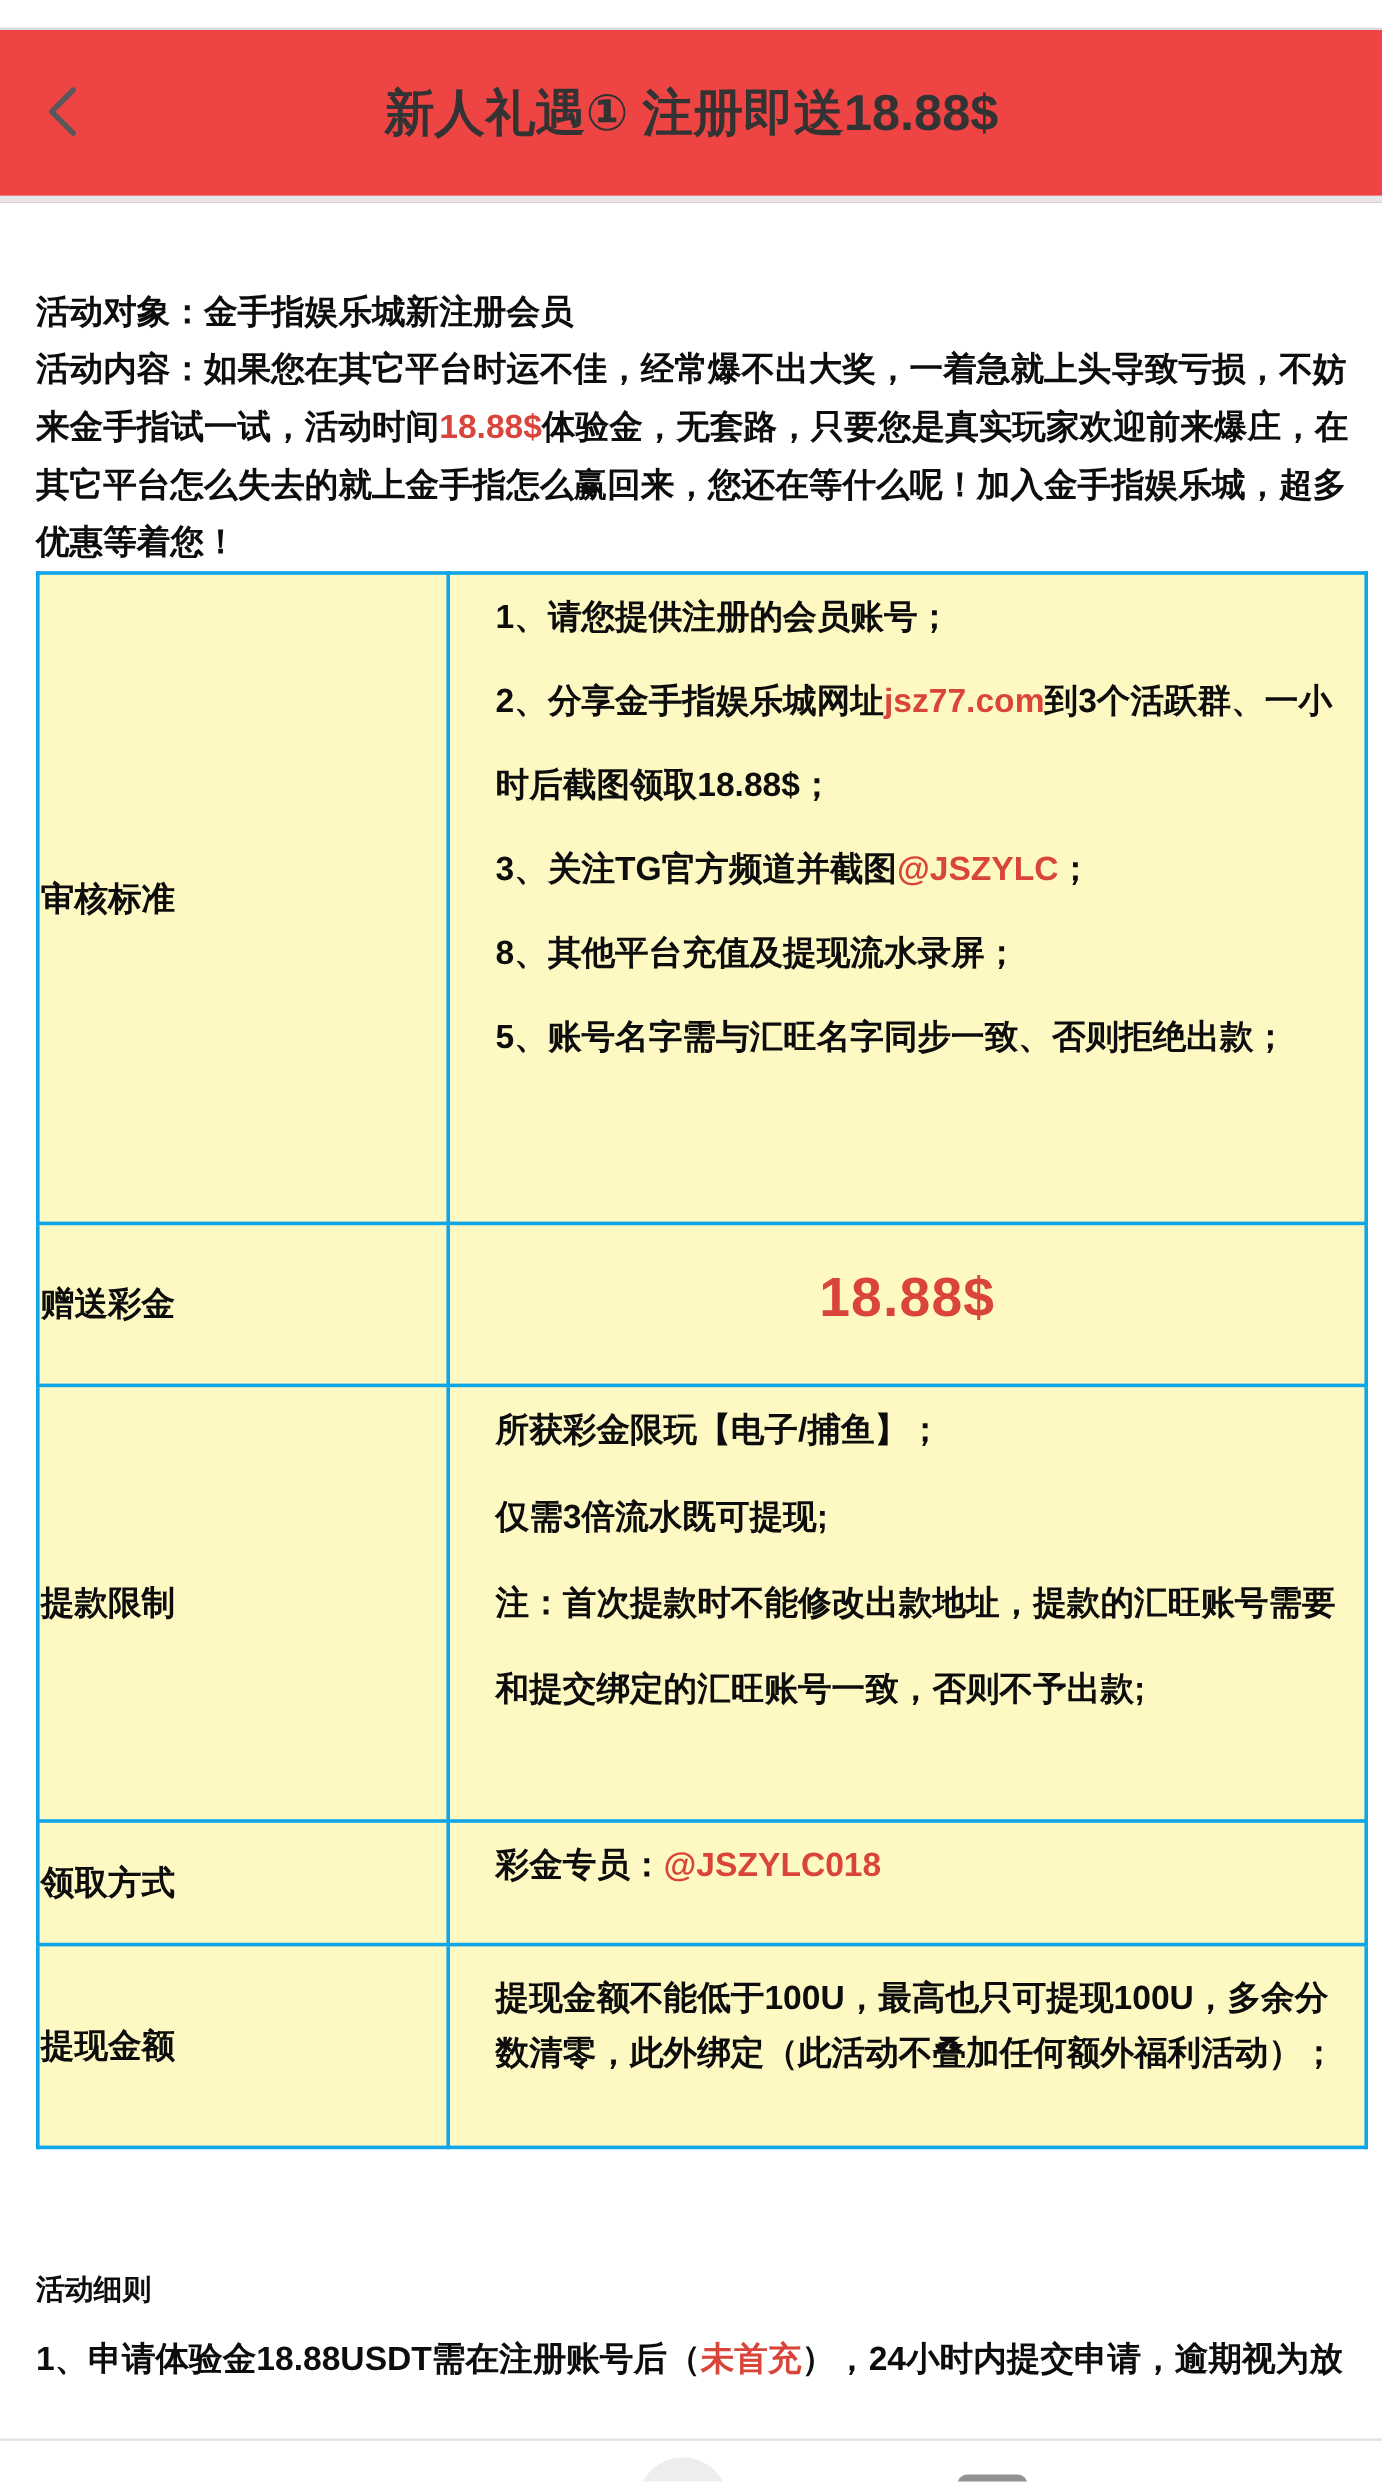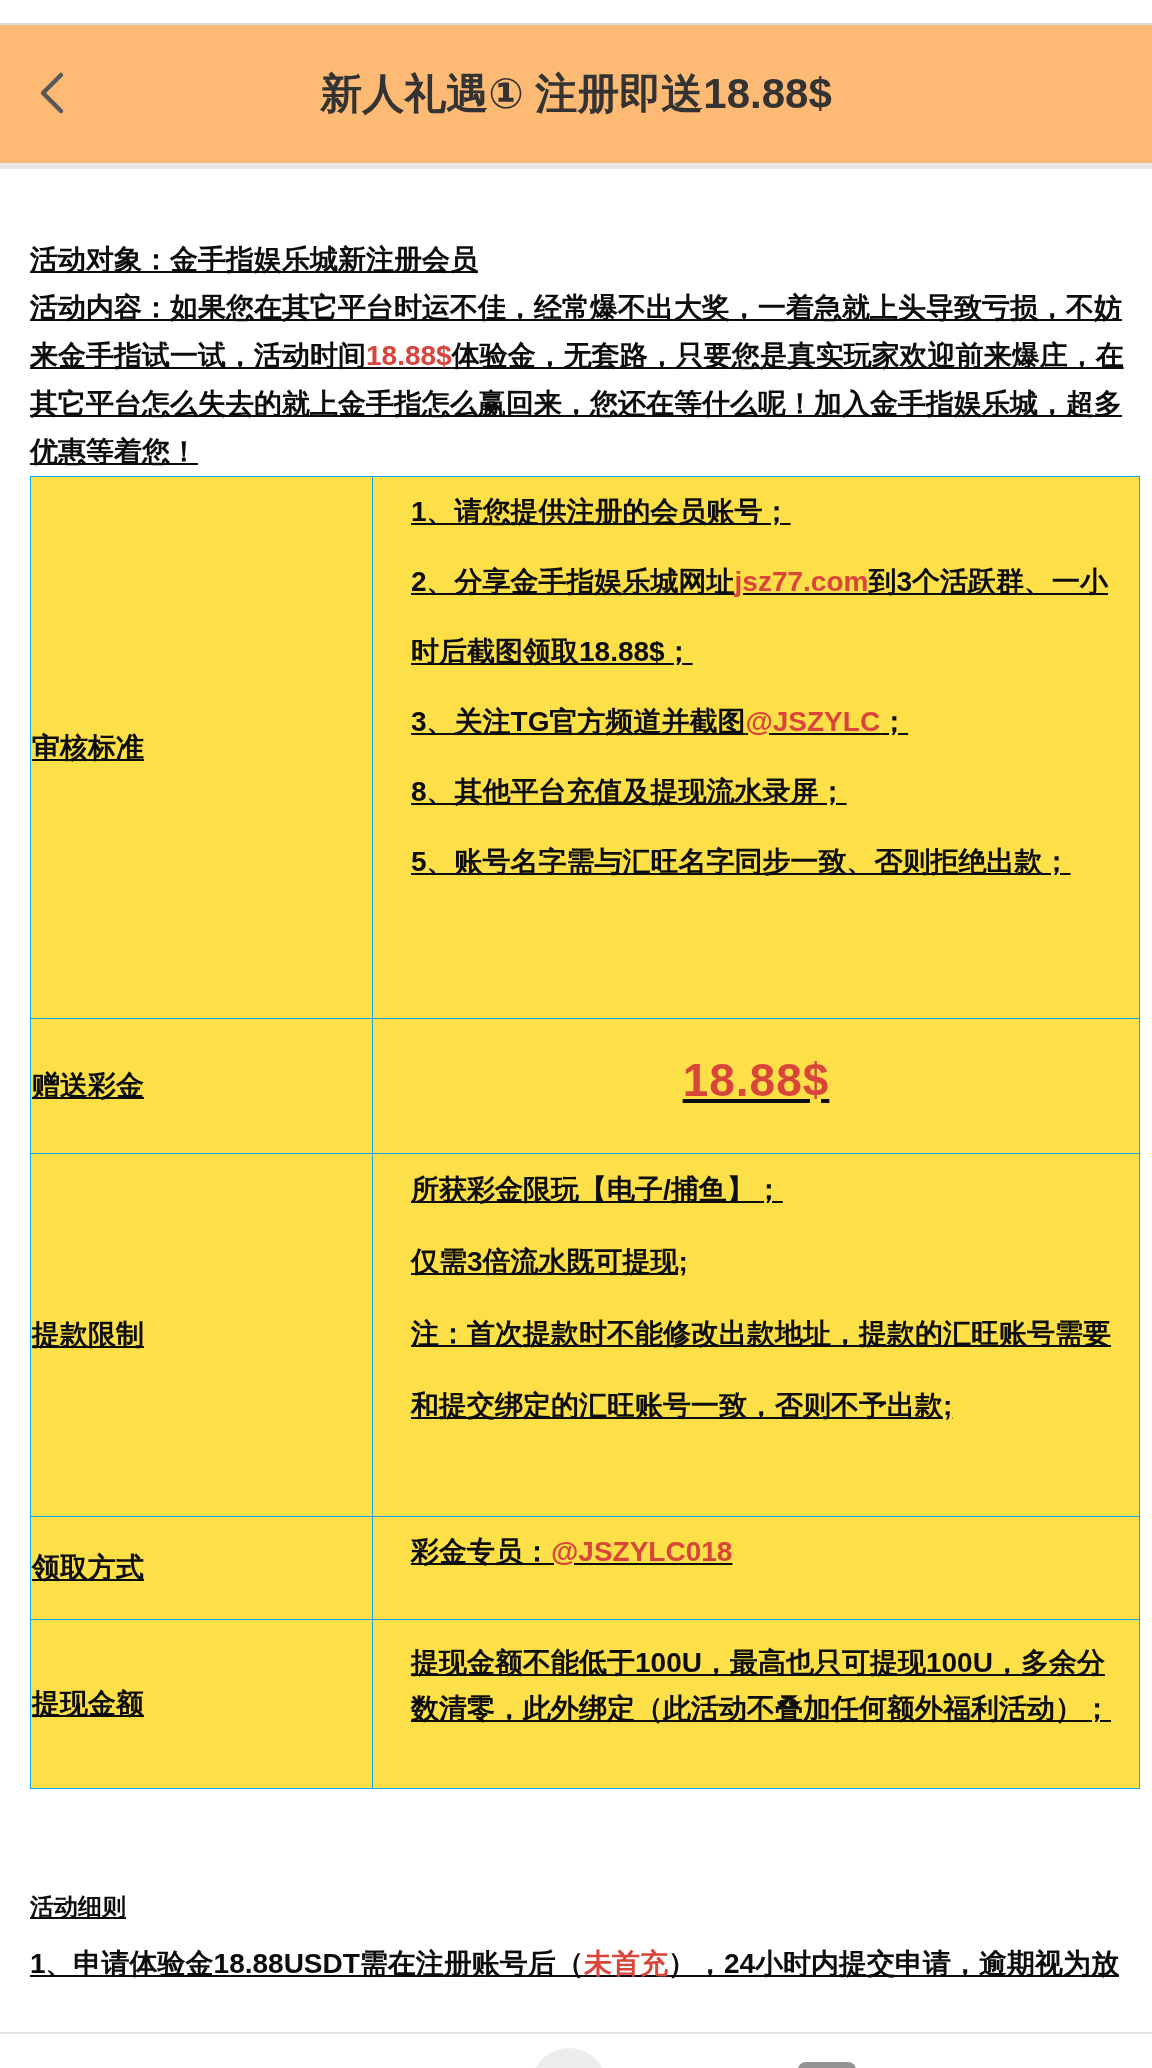--- a/index.html
+++ b/index.html
@@ -4,39 +4,39 @@
 <style>
   html,body{margin:0;padding:0;}
   body{
     width:1152px;height:2068px;overflow:hidden;position:relative;
     background:#ffffff;
     font-family:"Liberation Sans","DejaVu Sans",sans-serif;
     color:#0d0d0d;
   }
   .topbar{height:23px;background:#ffffff;border-bottom:2px solid #dadada;}
   .header{
-    position:relative;height:138px;background:#fdba74;
+    position:relative;height:138px;background:#ef4444;
     border-bottom:6px solid #e7e7e7;
   }
   .header .title{
     text-align:center;line-height:138px;font-size:42px;font-weight:600;color:#333333;
     white-space:nowrap;
   }
   .back-btn{
     position:absolute;left:28px;top:44px;width:48px;height:52px;
     display:flex;align-items:center;justify-content:center;cursor:pointer;
   }
-  .main{padding:0 30px;text-decoration:underline;}
+  .main{padding:0 30px;}
   .intro{margin-top:67px;width:1095px;}
   .intro p{margin:0;font-size:28px;font-weight:700;line-height:48px;color:#0d0d0d;}
   .red{color:#d9453a;}
   table.promo{
     border-collapse:collapse;table-layout:fixed;width:1110px;margin-top:0;
   }
-  table.promo td{border:1px solid #0ea5e9;background:#fde047;}
+  table.promo td{border:3px solid #0ea5e9;background:#fef9c3;}
   td.lbl{
     width:337px;vertical-align:middle;
     font-size:28px;font-weight:700;color:#0d0d0d;
   }
   td.val{
     vertical-align:top;padding:0 24px 0 38px;
     font-size:28px;font-weight:700;color:#0d0d0d;
   }
   td.val p{margin:0;}
   .lh70 p{line-height:70px;}

